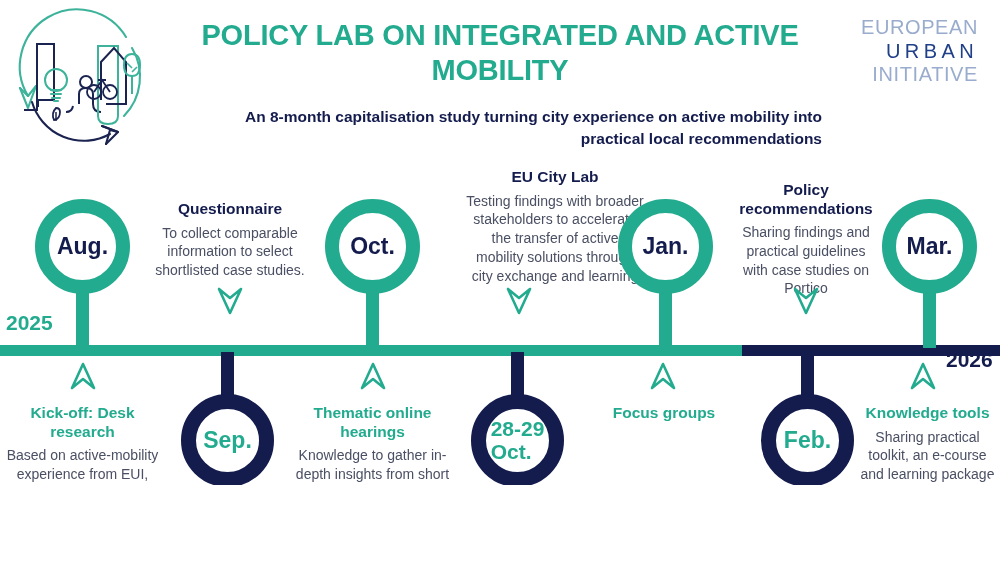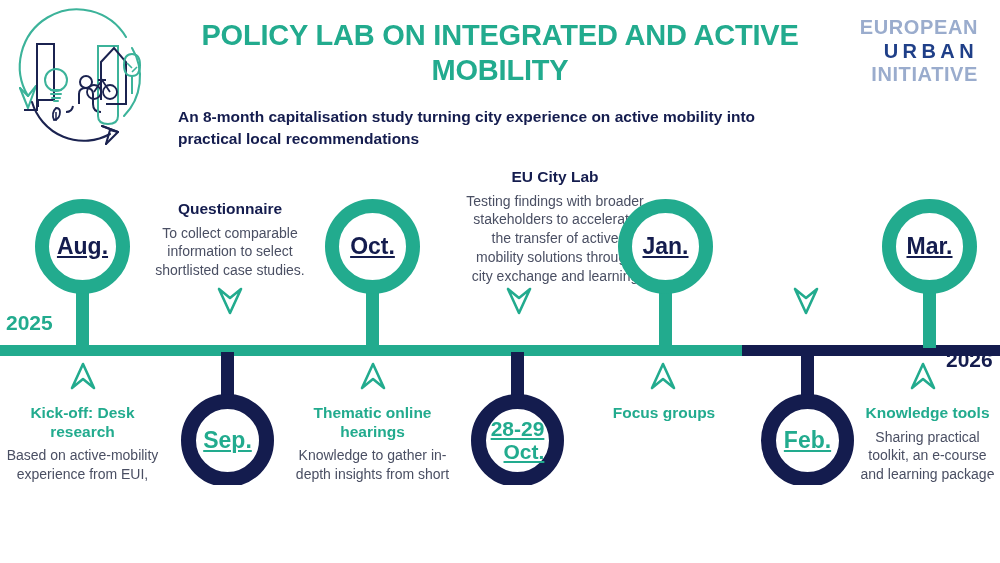--- a/index.html
+++ b/index.html
@@ -36,37 +36,37 @@
     line-height: 1.22;
     font-weight: bold;
     letter-spacing: -0.2px;
     color: #22ab8e;
   }
   #subtitle {
     position: absolute;
     left: 178px;
     top: 106px;
     width: 644px;
-    text-align: left;
+    text-align: right;
     font-size: 15.5px;
     line-height: 1.42;
     font-weight: bold;
     color: #141c4e;
   }
   #eui-logo {
     position: absolute;
     right: 22px;
     top: 16px;
     width: 140px;
     text-align: right;
     line-height: 1.18;
   }
   #eui-logo .eui-line {
     font-size: 20px;
-    font-weight: bold;
+    font-weight: normal;
     letter-spacing: 0.6px;
     color: #9aaccd;
     white-space: nowrap;
   }
   #eui-logo .eui-line.accent {
     color: #1f3f88;
     letter-spacing: 4.4px;
   }
 
   
@@ -96,25 +96,24 @@
 
   
   .node-circle {
     position: absolute;
     border-radius: 50%;
     background: #ffffff;
     box-sizing: border-box;
     display: flex;
     align-items: center;
     justify-content: center;
-    text-align: right;
+    text-align: left;
     font-weight: bold;
     line-height: 1.08;
     z-index: 3;
-    text-decoration: underline;
   }
   .node-circle.top {
     border: 14px solid #22ab8e;
     color: #141c4e;
     font-size: 23px;
   }
   .node-circle.bottom {
     border: 15px solid #141c4e;
     color: #22ab8e;
     font-size: 23px;
@@ -241,20 +240,24 @@
   <div class="event-block top" style="left:155px; top:200px; width:150px;">
     <div class="event-title">Questionnaire</div>
     <div class="event-desc">To collect comparable information to select shortlisted case studies.</div>
   </div>
 
   <div class="event-block top" style="left:430px; top:168px; width:178px;margin-left:36px;">
     <div class="event-title">EU City Lab</div>
     <div class="event-desc">Testing findings with broader stakeholders to accelerate the transfer of active mobility solutions through city exchange and learning</div>
   </div>
 
+  <div class="event-block top" style="left:733px; top:181px; width:146px;">
+    <div class="event-title">Policy recommendations</div>
+    <div class="event-desc">Sharing findings and practical guidelines with case studies on Portico</div>
+  </div>
 
   <div class="event-block bottom" style="left:5px; top:404px; width:155px;">
     <div class="event-title">Kick-off: Desk research</div>
     <div class="event-desc">Based on active-mobility experience from EUI, UIA, UAEU and URBACT cities</div>
   </div>
 
   <div class="event-block bottom" style="left:295px; top:404px; width:155px;">
     <div class="event-title">Thematic online hearings</div>
     <div class="event-desc">Knowledge to gather in-depth insights from short listed case studies</div>
   </div>

